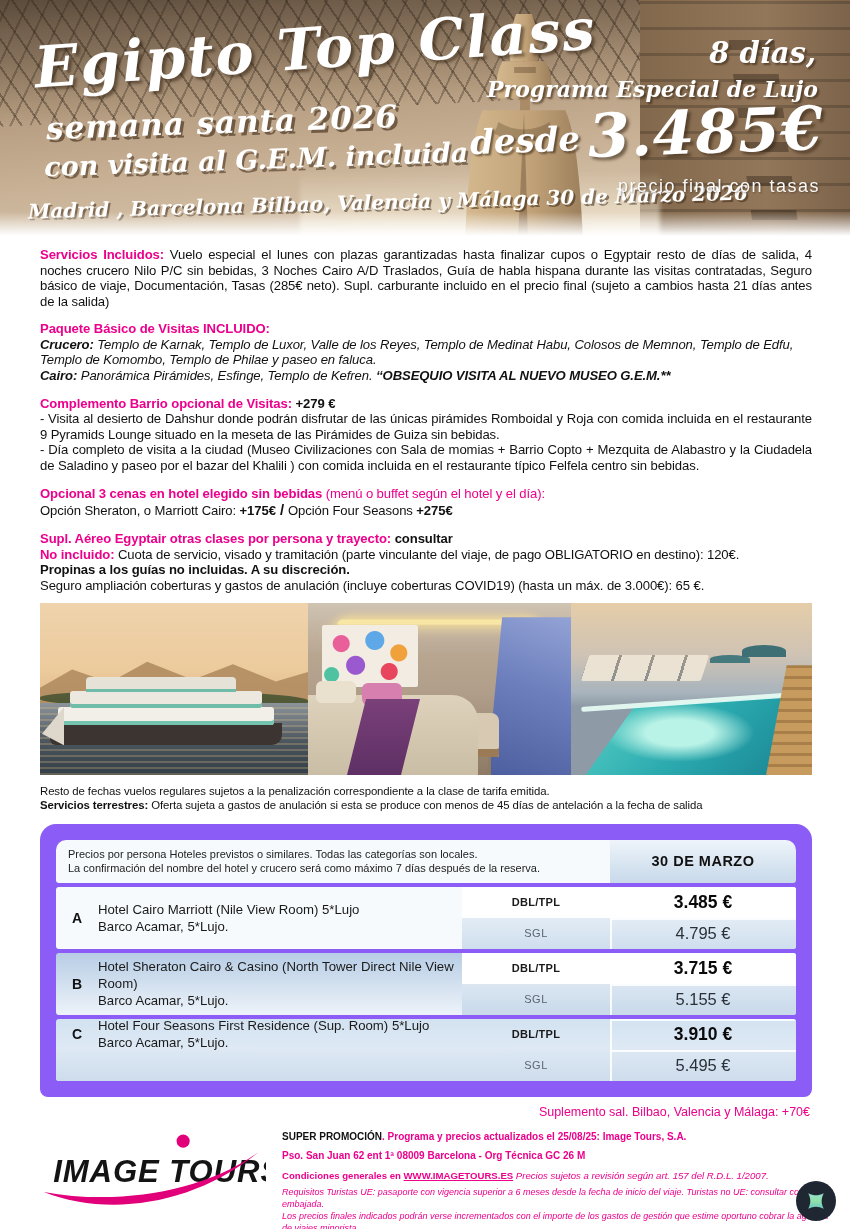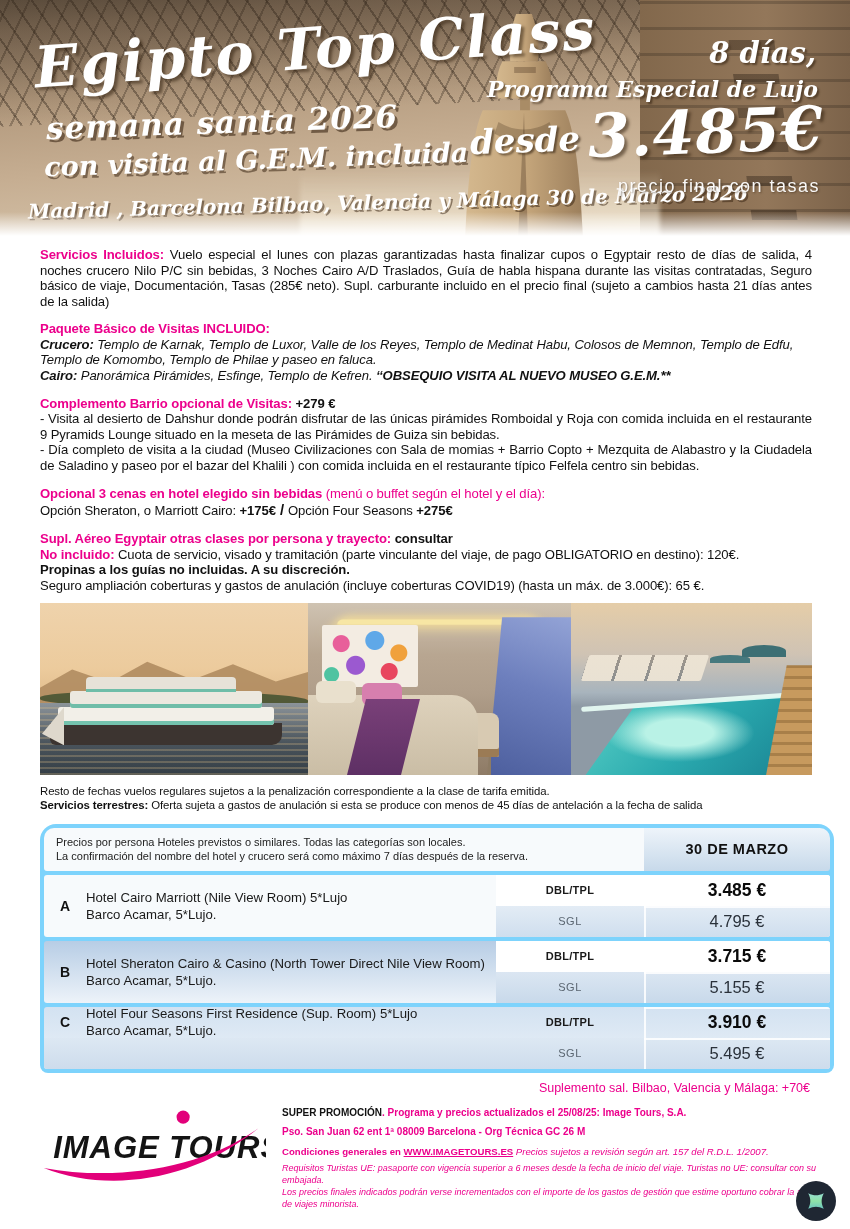--- a/index.html
+++ b/index.html
@@ -134,21 +134,21 @@
                background:radial-gradient(ellipse at 45% 55%, #b9f2e6 0 18%, transparent 40%),
                           linear-gradient(135deg,#63d9cb 0%,#2aa9ae 55%,#177f90 100%);
                clip-path:polygon(6% 100%,26% 28%,100% 14%,100% 100%); }
   .ph3 .edge { position:absolute; left:10px; top:96px; width:230px; height:5px; background:#eafff7; opacity:.9;
                transform:rotate(-4deg); border-radius:3px; }
   .ph3 .deck { position:absolute; right:0; bottom:0; width:46px; height:110px;
                background:repeating-linear-gradient(0deg,#c79a5e 0 8px,#a87f49 8px 11px); clip-path:polygon(45% 0,100% 0,100% 100%,0 100%); }
   
   .vuelos { margin:10px 38px 0 40px; font-size:11.4px; line-height:1.18; letter-spacing:-0.1px; }
   
-  .ptable { margin:12px 16px 0 40px; background:#7dd3fc; border-radius:16px 16px 8px 8px; padding:4px; }
+  .ptable { margin:12px 38px 0 40px; background:#8b5cf6; border-radius:16px 16px 8px 8px; padding:16px; }
   .pt-head { display:flex; border-radius:10px 10px 3px 3px; overflow:hidden; margin-bottom:4px; }
   .pt-note { flex:1; background:#f7fafc; padding:7px 12px; font-size:11px; line-height:1.3; color:#222; }
   .pt-date { width:186px; background:linear-gradient(180deg,#eef4fa,#c7d9ea); display:flex; align-items:center; justify-content:center;
              font-weight:700; font-size:14.5px; letter-spacing:.5px; color:#111; }
   .pt-row { display:grid; grid-template-columns:42px 1fr 148px 186px; grid-template-rows:31px 31px; margin-bottom:4px;
             border-radius:3px; overflow:hidden; }
   .pt-row:last-child { margin-bottom:0; }
   .rowA { background:#f7fafc; }
   .rowB { background:linear-gradient(180deg,#b7cde5,#edf3f9); }
   .rowC { background:linear-gradient(180deg,#d3e2f1,#eaf1f8); }

